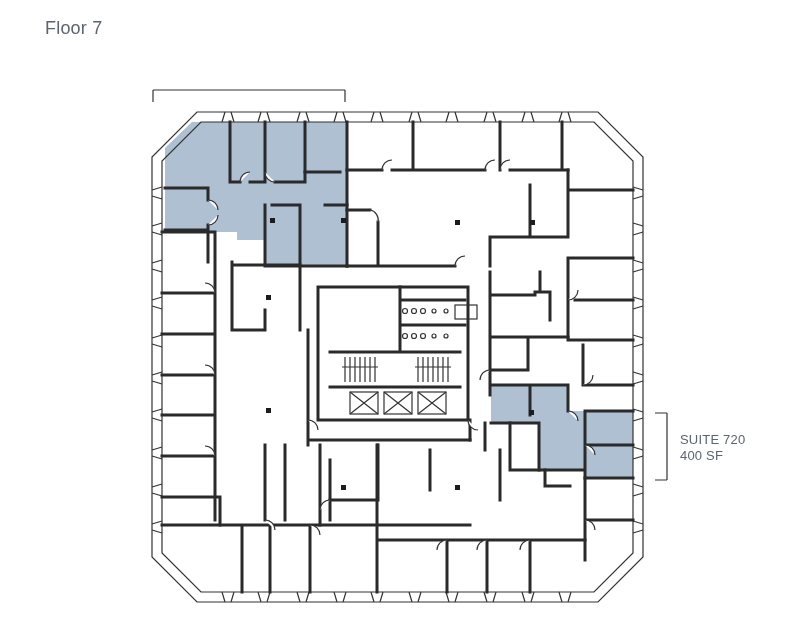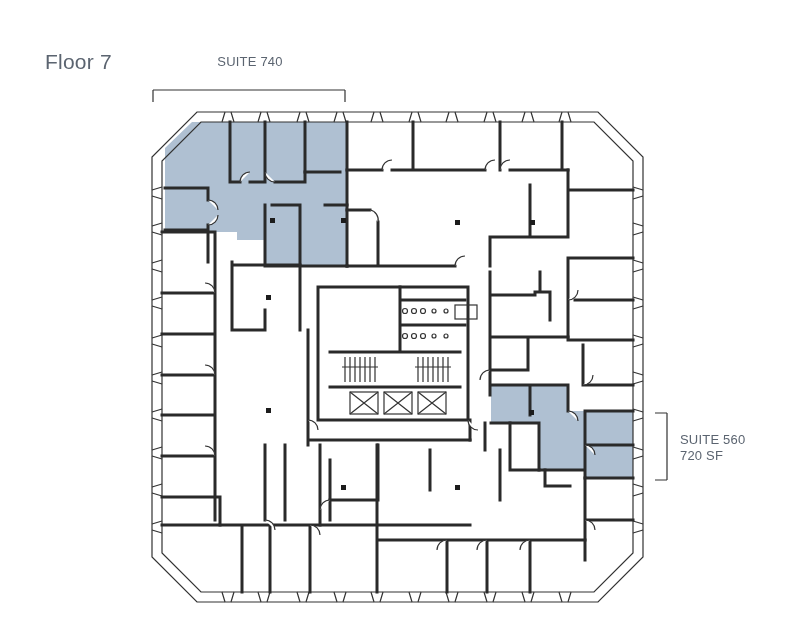--- a/index.html
+++ b/index.html
@@ -1,38 +1,37 @@
 <!DOCTYPE html>
 <html><head>
 <meta charset="utf-8">
 <style>
   html, body { margin:0; padding:0; background:#ffffff; }
   body { width:800px; height:625px; position:relative; overflow:hidden; font-family:"Liberation Sans", sans-serif; }
-  .floor-title { position:absolute; left:45px; top:18px; font-size:21px; color:#5b6470; letter-spacing:0.2px;margin-top:32px; }
+  .floor-title { position:absolute; left:45px; top:18px; font-size:18px; color:#5b6470; letter-spacing:0.2px; }
   .suite-label { position:absolute; text-align:center; font-size:13px; color:#5b6470; line-height:16px; letter-spacing:0.2px; }
   .suite-740-label { left:180px; top:54px; width:140px; }
   .suite-720-label { left:680px; top:432px; text-align:left; }
   svg.plan { position:absolute; left:0; top:0; }
   .wall { stroke:#2a2a2a; stroke-width:3; fill:none; stroke-linecap:square; }
   .thin { stroke:#333; stroke-width:1.2; fill:none; }
   .door { stroke:#333; stroke-width:1.2; fill:#fff; }
   .col { fill:#1c1c1c; }
 </style>
 </head>
 <body>
 
 <div class="floor-title">Floor 7</div>
 
 <div class="suite-label suite-740-label">
-  <div>SUITE 740</div>
 </div>
 
 <div class="suite-label suite-720-label">
-  <div>SUITE 560</div>
-  <div>720 SF</div>
+  <div>SUITE 720</div>
+  <div>400 SF</div>
 </div>
 
 <svg class="plan" width="800" height="625" viewBox="0 0 800 625">
 
   <g>
     <path class="thin" d="M153 90 L345 90 M153 90 L153 102 M345 90 L345 102" stroke="#555"></path>
   </g>
   <g>
     <path class="thin" d="M667 413 L667 480 M655 413 L667 413 M655 480 L667 480" stroke="#555"></path>
   </g>

